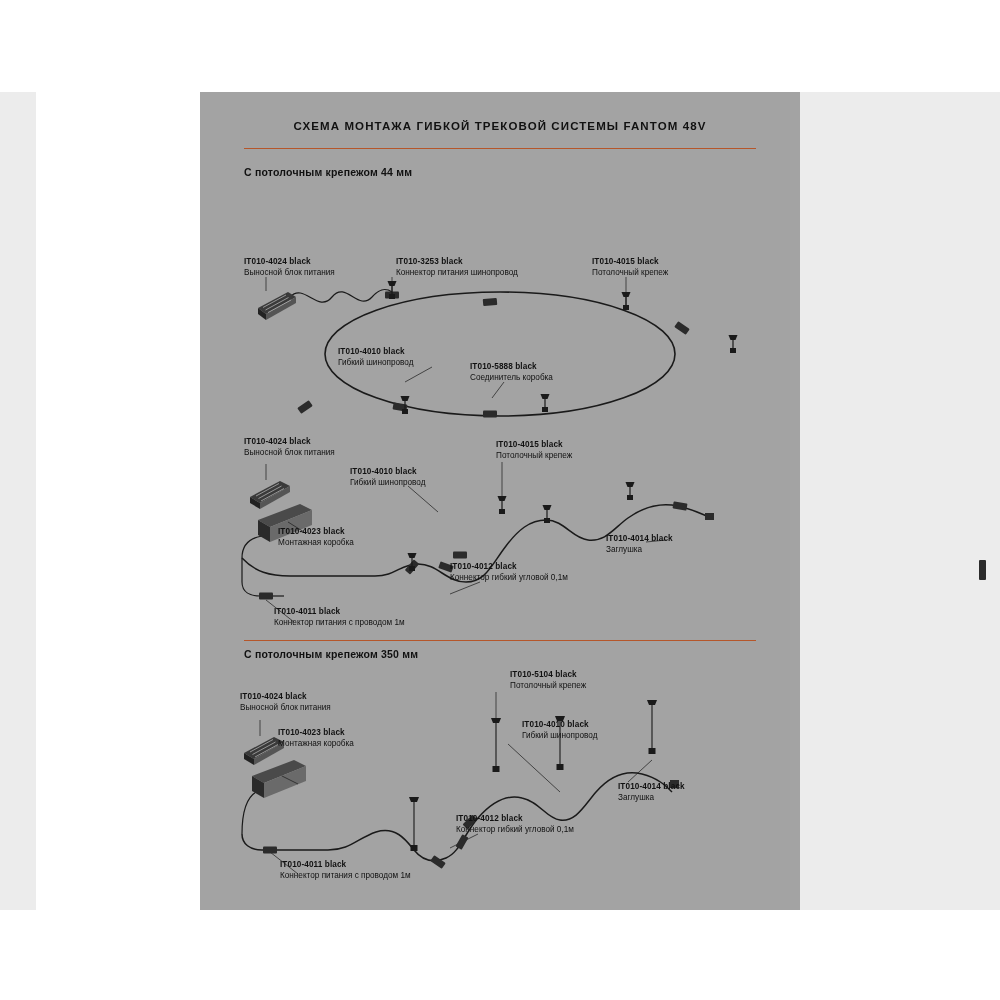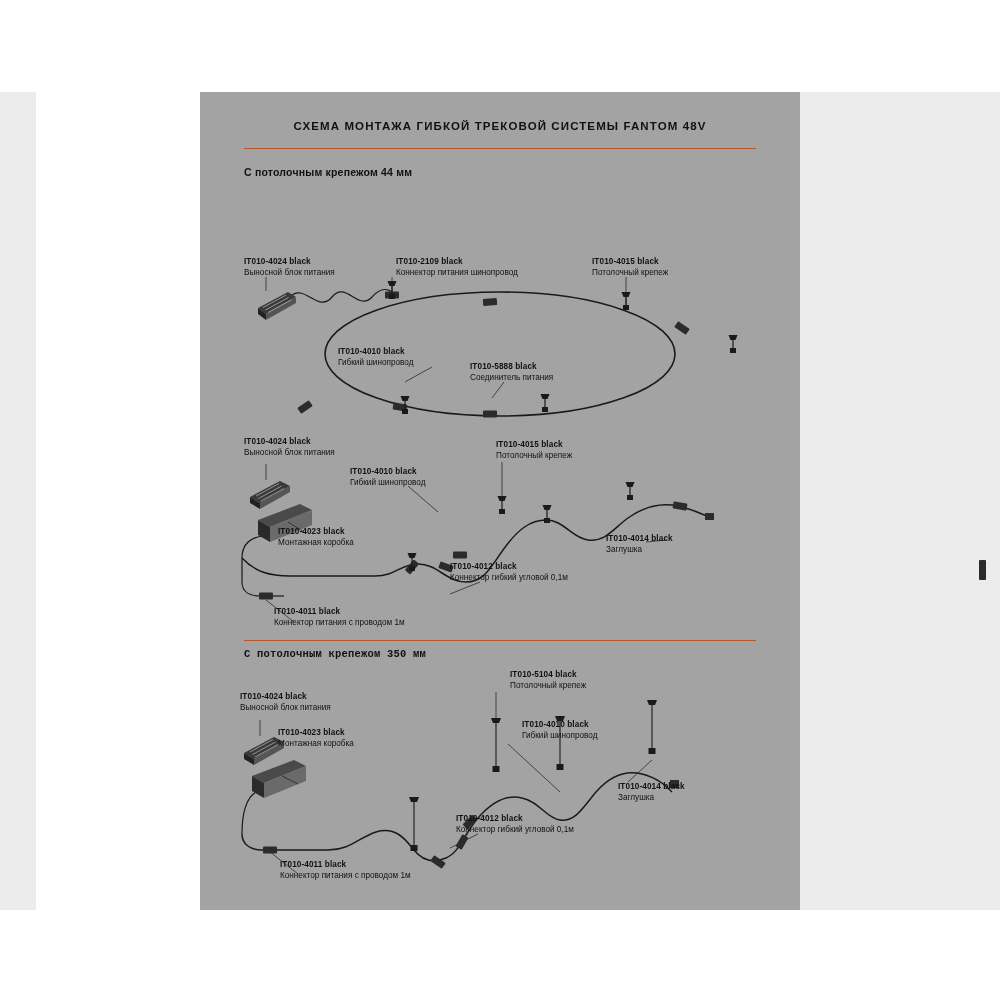--- a/index.html
+++ b/index.html
@@ -61,21 +61,21 @@
 
   .section-head {
     position: absolute;
     left: 44px;
     font-size: 10.5px;
     font-weight: bold;
     color: #111;
     letter-spacing: 0.2px;
   }
   .sec-1 { top: 74px; }
-  .sec-2 { top: 556px; font-family: Liberation Mono, monospace; }
+  .sec-2 { top: 556px; }
 
   .callout {
     position: absolute;
     font-size: 8.2px;
     color: #111;
     line-height: 1.32;
     white-space: nowrap;
   }
   .callout .code {
     font-weight: bold;
@@ -330,34 +330,34 @@
           <use href="#mount350"></use>
         </g>
     </g>
   </svg>
 
   <div class="callout" style="left:44px; top:165px;">
     <div class="code">IT010-4024 black</div>
     <div class="desc">Выносной блок питания</div>
   </div>
   <div class="callout" style="left:196px; top:165px;">
-    <div class="code">IT010-2109 black</div>
+    <div class="code">IT010-3253 black</div>
     <div class="desc">Коннектор питания шинопровод</div>
   </div>
   <div class="callout" style="left:392px; top:165px;">
     <div class="code">IT010-4015 black</div>
     <div class="desc">Потолочный крепеж</div>
   </div>
   <div class="callout" style="left:138px; top:255px;">
     <div class="code">IT010-4010 black</div>
     <div class="desc">Гибкий шинопровод</div>
   </div>
   <div class="callout" style="left:270px; top:270px;">
     <div class="code">IT010-5888 black</div>
-    <div class="desc">Соединитель питания</div>
+    <div class="desc">Соединитель коробка</div>
   </div>
 
   <div class="callout" style="left:44px; top:345px;">
     <div class="code">IT010-4024 black</div>
     <div class="desc">Выносной блок питания</div>
   </div>
   <div class="callout" style="left:150px; top:375px;">
     <div class="code">IT010-4010 black</div>
     <div class="desc">Гибкий шинопровод</div>
   </div>

